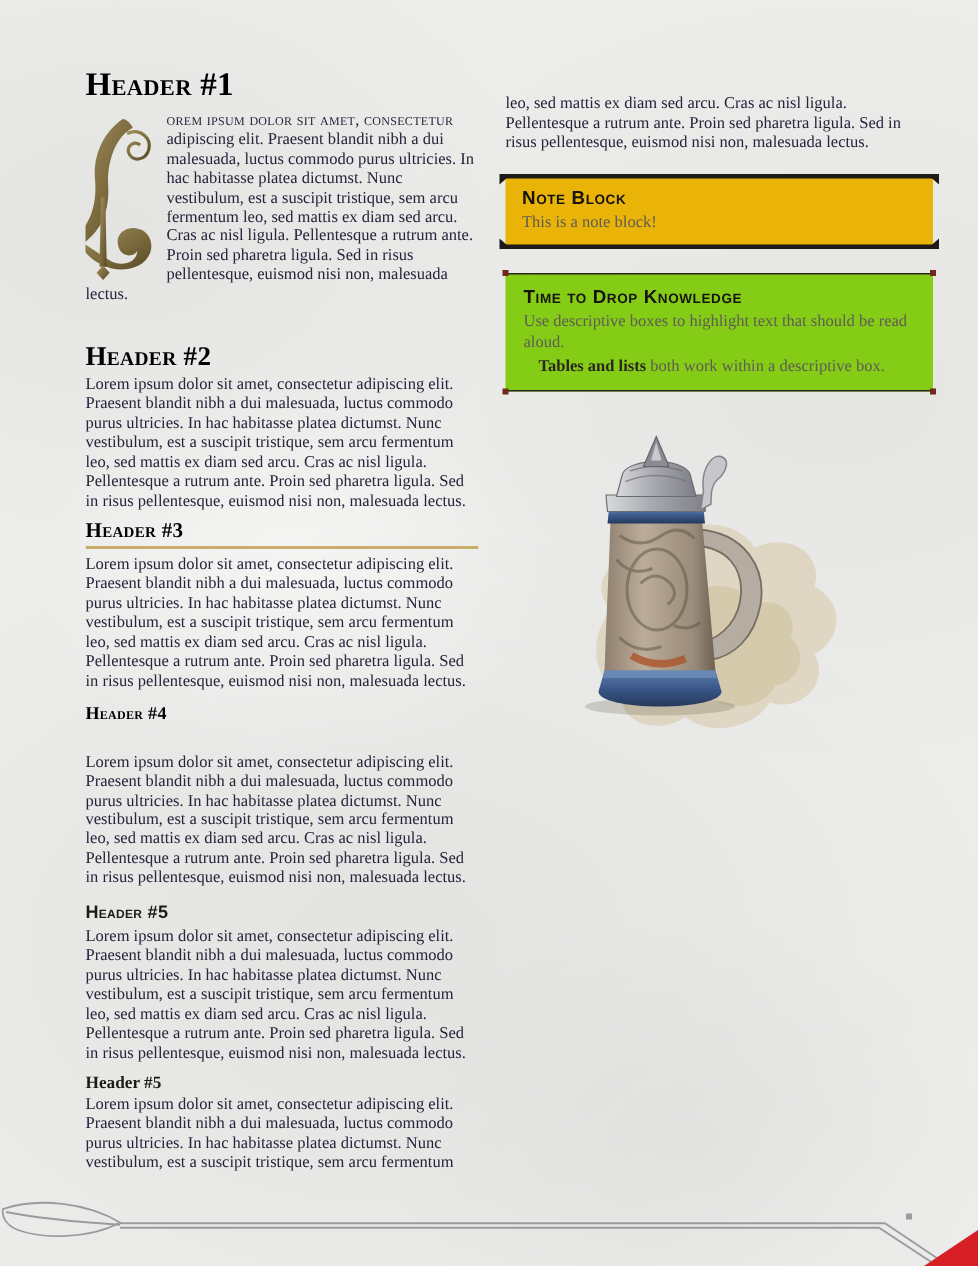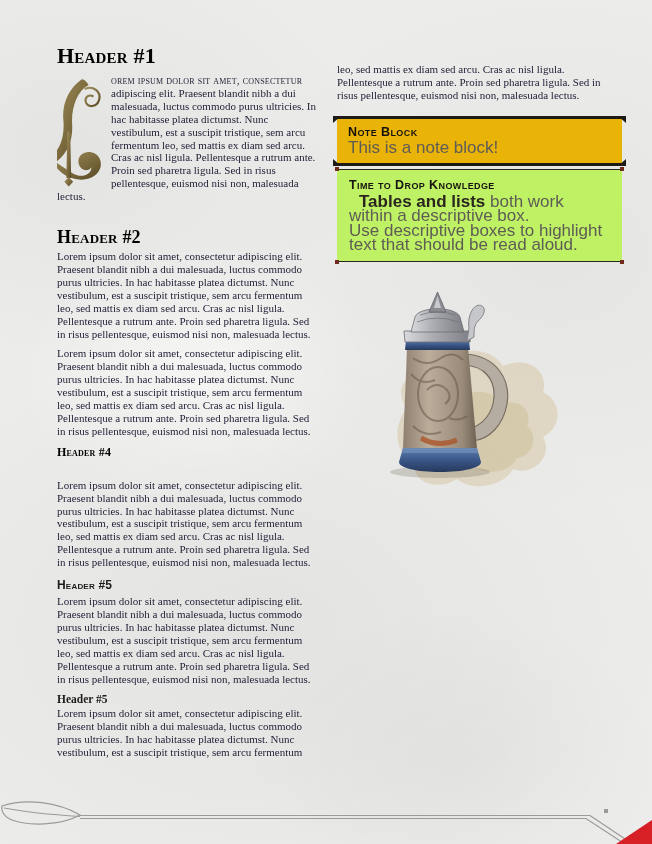--- a/index.html
+++ b/index.html
@@ -50,26 +50,26 @@
   .note .tcorn,.note .bcorn{position:absolute;width:0;height:0;}
   .note .tl{top:-3px;left:-4px;border-top:7px solid #1e1a17;border-right:8px solid transparent;}
   .note .tr{top:-3px;right:-4px;border-top:7px solid #1e1a17;border-left:8px solid transparent;}
   .note .bl{bottom:-3px;left:-4px;border-bottom:7px solid #1e1a17;border-right:8px solid transparent;}
   .note .br{bottom:-3px;right:-4px;border-bottom:7px solid #1e1a17;border-left:8px solid transparent;}
   .boxtitle{
     font-family:"Liberation Sans",sans-serif;font-variant:small-caps;font-weight:700;
     font-size:12.5px;line-height:15px;color:#17140f;letter-spacing:0.4px;margin:0;
   }
   .boxtext{
-    font-family:Liberation Sans, sans-serif;font-size:17px;line-height:14px;
+    font-family:Liberation Serif, serif;font-size:11px;line-height:14px;
     color:#5f5c56;margin:1px 0 0 0;
   }
   
   .desc{
-    position:relative;margin-top:3px;background:#bef264;
+    position:relative;margin-top:16px;background:#84cc16;
     border-top:1.5px solid #2a261f;border-bottom:1.5px solid #2a261f;
     padding:8px 12px 9px 12px;
   }
   .desc .dot{position:absolute;width:4px;height:4px;background:#6f2a1a;}
   .desc .d-tl{top:-3px;left:-2px;} .desc .d-tr{top:-3px;right:-2px;}
   .desc .d-bl{bottom:-3px;left:-2px;} .desc .d-br{bottom:-3px;right:-2px;}
   .desc .indent{text-indent:10px;margin-top:2px;}
   .desc b{color:#2a261f;}
   .illus{display:block;margin-top:24px;}
   .footer{position:absolute;left:0;top:800px;width:652px;height:44px;}
@@ -95,20 +95,21 @@
         <path d="M39,12 c9,-4 17,3 15,11 c-2,8 -12,9 -14,2 c-1,-5 4,-8 8,-5" fill="none" stroke="url(#gold)" stroke-width="2.2"></path>
         <path d="M4,84 C11,101 31,111 47,103 C57,98 59,85 50,79 C41,74 30,80 33,90 C35,97 43,98 46,93 C46,101 35,105 26,99 C17,93 9,88 4,84 Z" fill="url(#gold)"></path>
         <path d="M21,56 l3,0 l1,48 l-5,0 Z" fill="url(#gold)"></path>
         <path d="M22.5,103 l4.5,5 -4.5,5 -4.5,-5 Z" fill="url(#gold)"></path>
       </svg></span><span class="lead-caps">orem ipsum dolor sit amet, consectetur</span><span> adipiscing elit. Praesent blandit nibh a dui malesuada, luctus commodo purus ultricies. In hac habitasse platea dictumst. Nunc vestibulum, est a suscipit tristique, sem arcu fermentum leo, sed mattis ex diam sed arcu. Cras ac nisl ligula. Pellentesque a rutrum ante. Proin sed pharetra ligula. Sed in risus pellentesque, euismod nisi non, malesuada lectus.</span>
     </p>
 
     <h2 class="hb">Header #2</h2>
     <p class="body">Lorem ipsum dolor sit amet, consectetur adipiscing elit. Praesent blandit nibh a dui malesuada, luctus commodo purus ultricies. In hac habitasse platea dictumst. Nunc vestibulum, est a suscipit tristique, sem arcu fermentum leo, sed mattis ex diam sed arcu. Cras ac nisl ligula. Pellentesque a rutrum ante. Proin sed pharetra ligula. Sed in risus pellentesque, euismod nisi non, malesuada lectus.</p>
 
+    <h3 class="hb">Header #3</h3>
     <p class="body">Lorem ipsum dolor sit amet, consectetur adipiscing elit. Praesent blandit nibh a dui malesuada, luctus commodo purus ultricies. In hac habitasse platea dictumst. Nunc vestibulum, est a suscipit tristique, sem arcu fermentum leo, sed mattis ex diam sed arcu. Cras ac nisl ligula. Pellentesque a rutrum ante. Proin sed pharetra ligula. Sed in risus pellentesque, euismod nisi non, malesuada lectus.</p>
 
     <h4 class="hb">Header #4</h4>
     <p class="body">Lorem ipsum dolor sit amet, consectetur adipiscing elit. Praesent blandit nibh a dui malesuada, luctus commodo purus ultricies. In hac habitasse platea dictumst. Nunc vestibulum, est a suscipit tristique, sem arcu fermentum leo, sed mattis ex diam sed arcu. Cras ac nisl ligula. Pellentesque a rutrum ante. Proin sed pharetra ligula. Sed in risus pellentesque, euismod nisi non, malesuada lectus.</p>
 
     <h5 class="hb">Header #5</h5>
     <p class="body">Lorem ipsum dolor sit amet, consectetur adipiscing elit. Praesent blandit nibh a dui malesuada, luctus commodo purus ultricies. In hac habitasse platea dictumst. Nunc vestibulum, est a suscipit tristique, sem arcu fermentum leo, sed mattis ex diam sed arcu. Cras ac nisl ligula. Pellentesque a rutrum ante. Proin sed pharetra ligula. Sed in risus pellentesque, euismod nisi non, malesuada lectus.</p>
 
     <h6 class="hb">Header #5</h6>
     <p class="body">Lorem ipsum dolor sit amet, consectetur adipiscing elit. Praesent blandit nibh a dui malesuada, luctus commodo purus ultricies. In hac habitasse platea dictumst. Nunc vestibulum, est a suscipit tristique, sem arcu fermentum</p>
@@ -125,22 +126,22 @@
       <p class="boxtitle">Note Block</p>
       <p class="boxtext">This is a note block!</p>
     </div>
 
     <div class="desc">
       <span class="dot d-tl"></span>
       <span class="dot d-tr"></span>
       <span class="dot d-bl"></span>
       <span class="dot d-br"></span>
       <p class="boxtitle">Time to Drop Knowledge</p>
+      <p class="boxtext">Use descriptive boxes to highlight text that should be read aloud.</p>
       <p class="boxtext indent"><b>Tables and lists</b><span> both work within a descriptive box.</span></p>
-      <p class="boxtext">Use descriptive boxes to highlight text that should be read aloud.</p>
     </div>
 
     <svg class="illus" width="285" height="215" viewBox="0 0 285 215">
       <defs>
         <linearGradient id="pew" x1="0" y1="0" x2="1" y2="0">
           <stop offset="0" stop-color="#d9dade"></stop>
             <stop offset="0.45" stop-color="#a9aab0"></stop>
             <stop offset="1" stop-color="#7e7e86"></stop>
         </linearGradient>
         <linearGradient id="bodyg" x1="0" y1="0" x2="1" y2="0">

